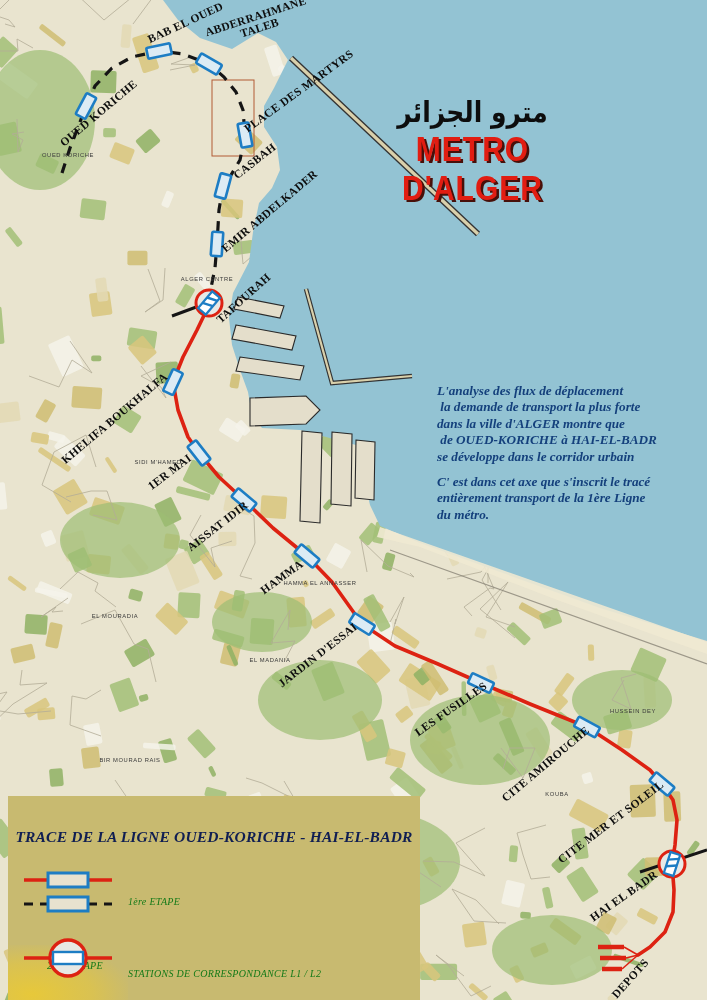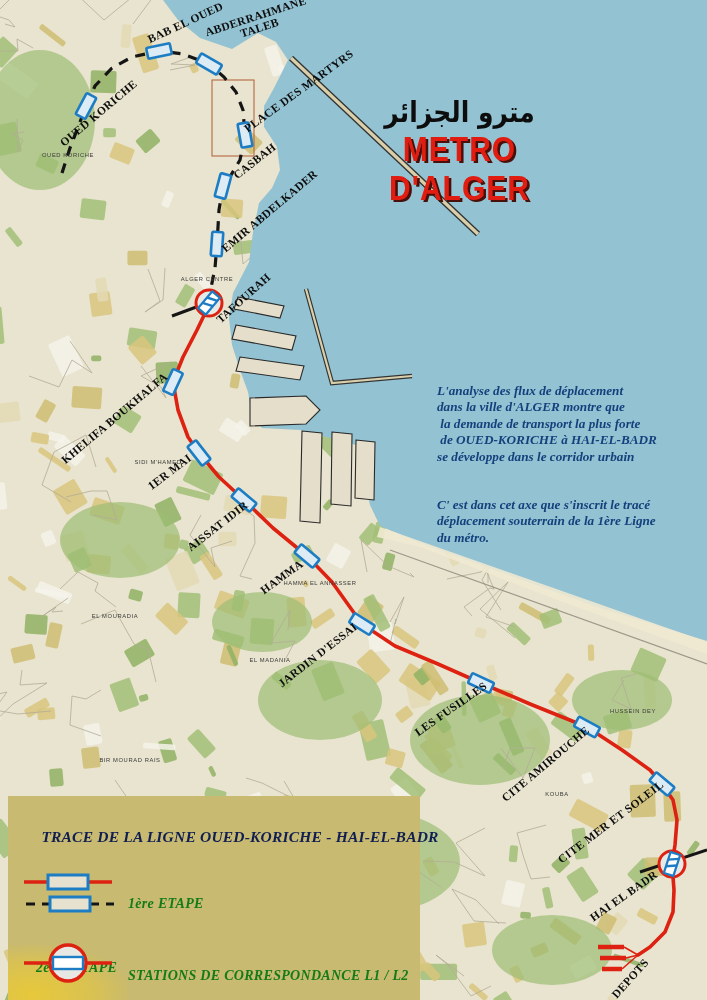--- a/index.html
+++ b/index.html
@@ -1,41 +1,41 @@
 <!DOCTYPE html>
 <html><head>
 <meta charset="utf-8">
 <style>
   html,body{margin:0;padding:0;background:#777;}
   #poster{position:relative;width:707px;height:1000px;overflow:hidden;background:#e9e4cf;
           font-family:"Liberation Sans",sans-serif;}
   #map-svg{position:absolute;left:0;top:0;}
   
-  #title-block{position:absolute;left:372px;top:100px;width:175px;text-align:center;line-height:1.05;}
+  #title-block{position:absolute;left:385px;top:100px;width:175px;text-align:center;line-height:1.05;}
   #title-arabic{font-family:"DejaVu Sans",sans-serif;font-weight:bold;font-size:25px;color:#0d0d0d;
                 letter-spacing:1px;transform:scaleY(1.15);}
   .title-red{font-family:"Liberation Sans",sans-serif;font-weight:900;font-size:30px;color:#e11d12;
              letter-spacing:1px;text-shadow:2.5px 2.5px 0 #47100a;transform:scaleY(1.15);margin-top:7px;}
   
   #description{position:absolute;left:437px;top:383px;width:268px;
                font-family:Liberation Serif, serif;font-style:italic;font-weight:bold;
                font-size:13.2px;line-height:16.4px;color:#14407c;}
   #description .line{display:block;white-space:pre;}
-  #description .para2{margin-top:32px;}
+  #description .para2{margin-top:9px;}
   
   #legend{position:absolute;left:8px;top:796px;width:412px;height:204px;background:#c8ba70;}
   #legend:before{content:"";position:absolute;left:0;bottom:0;width:120px;height:55px;
                  background:radial-gradient(ellipse at 20% 90%, #e7c83a 0%, rgba(231,200,58,.55) 45%, rgba(231,200,58,0) 75%);}
   #legend-title{position:absolute;left:0;top:32px;width:100%;text-align:center;
                 font-family:"Liberation Serif",serif;font-style:italic;font-weight:bold;
-                font-size:15.5px;color:#101e52;letter-spacing:.2px;padding-left:26px;}
+                font-size:15.5px;color:#101e52;letter-spacing:.2px;}
   .legend-row{position:absolute;left:14px;display:flex;align-items:center;}
   .legend-row svg{flex:0 0 auto;}
-  .legend-label{font-family:"Liberation Serif",serif;font-style:italic;font-weight:bold;
-                font-size:14px;color:#157a18;margin-left:14px;letter-spacing:.3px;margin-top:44px;}
+  .legend-label{font-family:"Liberation Serif",serif;font-style:italic;font-weight:normal;
+                font-size:10px;color:#157a18;margin-left:14px;letter-spacing:.3px;margin-top:44px;}
 </style>
 </head>
 <body>
 
 <div id="poster">
 
   <svg id="map-svg" width="707" height="1000" viewBox="0 0 707 1000">
 
     <rect x="0" y="0" width="707" height="1000" fill="#e9e4cf"></rect>
 
@@ -576,26 +576,26 @@
   </svg>
 
   <div id="title-block">
     <div id="title-arabic">مترو الجزائر</div>
     <div class="title-red">METRO</div>
     <div class="title-red">D'ALGER</div>
   </div>
 
   <div id="description">
     <span class="line">L'analyse des flux de déplacement</span>
+    <span class="line"> la demande de transport la plus forte</span>
     <span class="line">dans la ville d'ALGER montre que</span>
-    <span class="line"> la demande de transport la plus forte</span>
     <span class="line"> de OUED-KORICHE à HAI-EL-BADR</span>
     <span class="line">se développe dans le corridor urbain</span>
     <span class="line para2">C' est dans cet axe que s'inscrit le tracé</span>
-    <span class="line">déplacement souterrain de la 1ère Ligne</span>
+    <span class="line">entièrement transport de la 1ère Ligne</span>
     <span class="line">du métro.</span>
   </div>
 
   <div id="legend">
     <div id="legend-title">TRACE DE LA LIGNE OUED-KORICHE - HAI-EL-BADR</div>
 
     <div class="legend-row" style="top:56px;">
       <svg width="92" height="24">
         <line x1="2" y1="12" x2="90" y2="12" stroke="#dd2212" stroke-width="3.4"></line>
         <rect x="26" y="5" width="40" height="14" fill="#e7e2cf" stroke="#1d7dc4" stroke-width="3"></rect>

